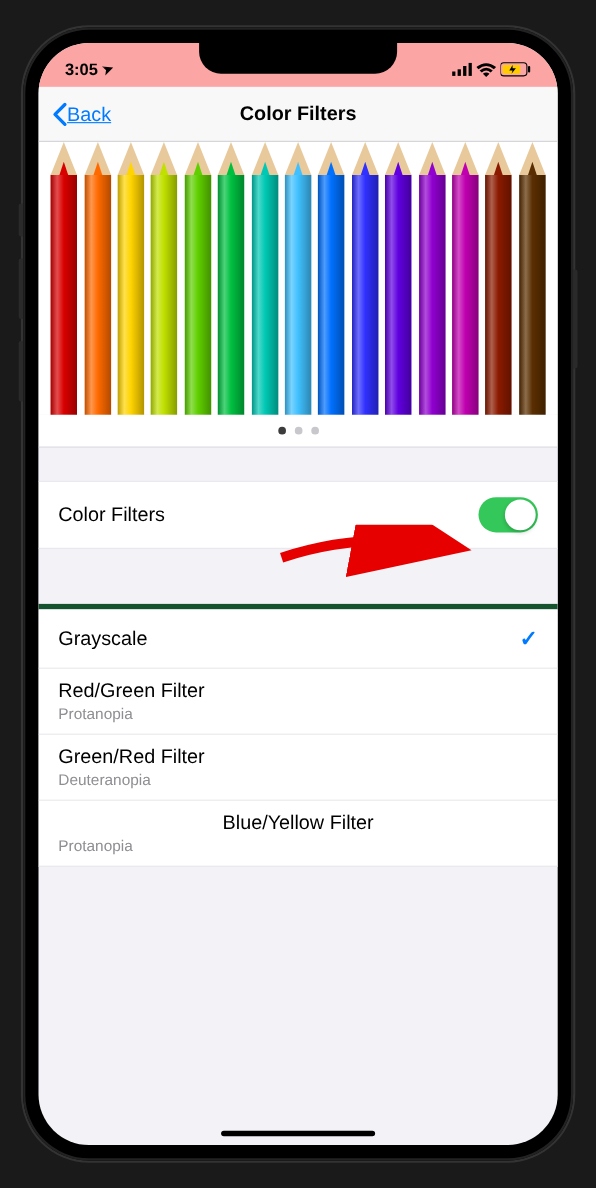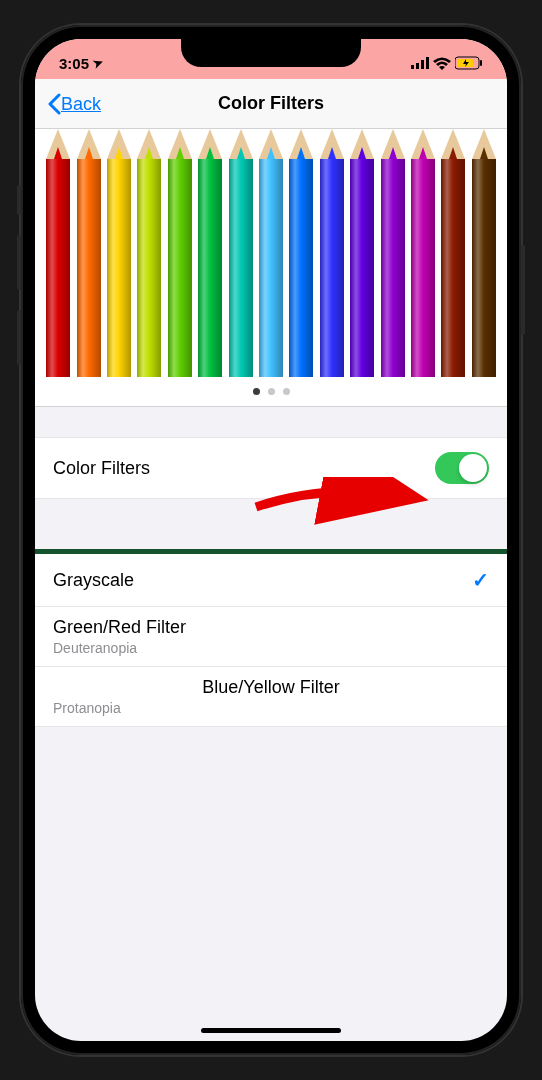--- a/index.html
+++ b/index.html
@@ -369,20 +369,26 @@
     </div>
 
     <div class="spacer" style="height:50px"></div>
 
     <div id="filter-list" style="border-top:5px solid #14532d">
         <div class="cell">
           <span>Grayscale</span>
           <span class="checkmark">✓</span>
         </div>
         <div class="cell sub">
+          <div style="display: flex; justify-content: space-between; width: 100%; align-items: center;">
+            <span>Red/Green Filter</span>
+          </div>
+          <div class="subtitle">Protanopia</div>
+        </div>
+        <div class="cell sub">
           <div style="display: flex; justify-content: space-between; width: 100%; align-items: flex-start;">
             <span>Green/Red Filter</span>
           </div>
           <div class="subtitle">Deuteranopia</div>
         </div>
         <div class="cell sub">
           <div style="display: flex; justify-content: center; width: 100%; align-items: center;">
             <span>Blue/Yellow Filter</span>
           </div>
           <div class="subtitle">Protanopia</div>

